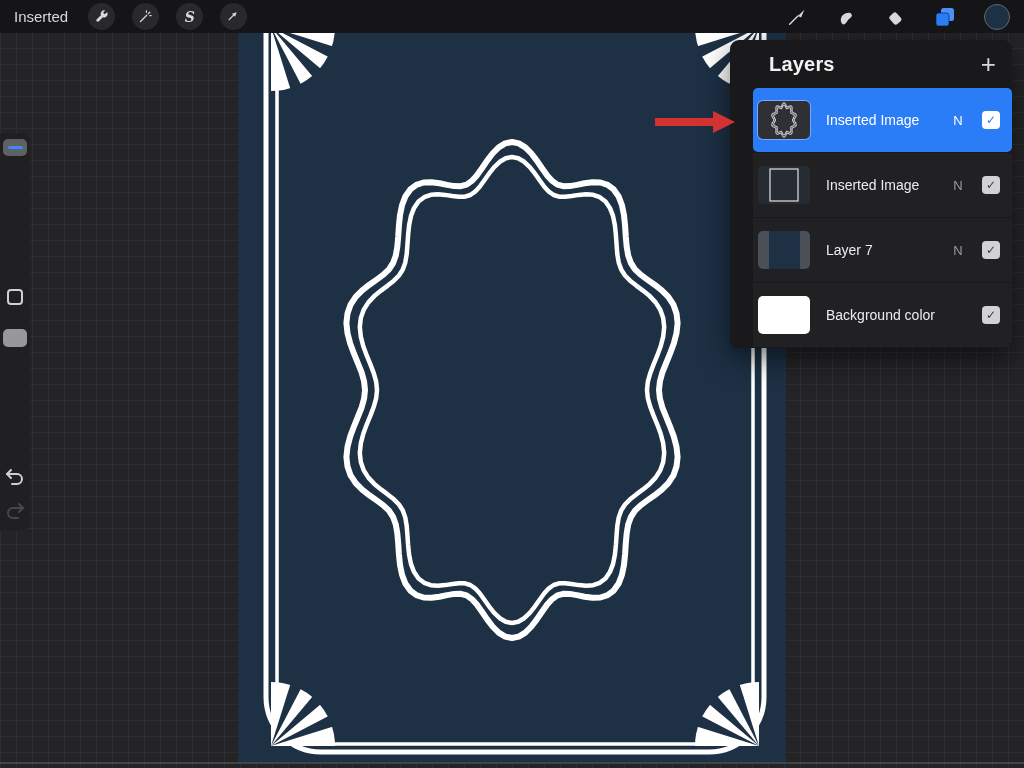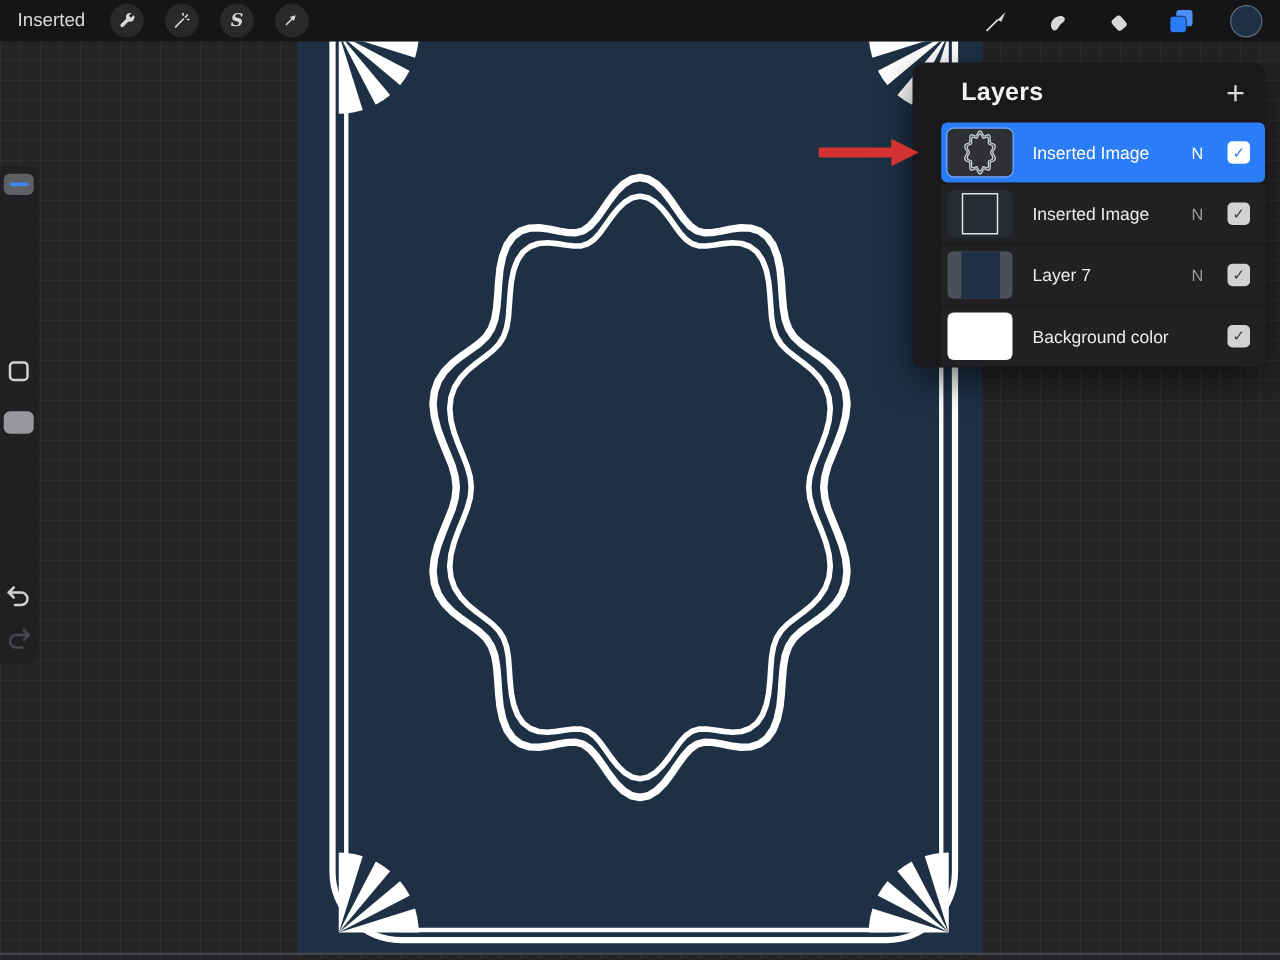--- a/index.html
+++ b/index.html
@@ -62,35 +62,35 @@
   }
   .opacity-handle{
     position:absolute; left:3px; top:196px; width:24px; height:18px;
     background:#97989b; border-radius:5px;
   }
   .undo-btn{ position:absolute; left:3px; top:333px; }
   .redo-btn{ position:absolute; left:3px; top:367px; }
 
   
   .layers-panel{
-    position:absolute; left:730px; top:50px; width:282px;
+    position:absolute; left:730px; top:40px; width:282px;
     background:#19191b; border-radius:9px 9px 7px 7px; z-index:10;
     box-shadow:0 10px 28px rgba(0,0,0,.55);
     overflow:hidden;
     padding-left:23px;
   }
   .panel-header{
     height:48px; display:flex; align-items:center; padding:0 16px;
   }
   .panel-title{ color:#f2f2f2; font-size:20px; font-weight:700; letter-spacing:.2px; }
   .panel-header .spacer{ flex:1; }
   .add-layer{ color:#d8d8d8; font-size:26px; font-weight:300; line-height:1; }
 
   .layer-row{
-    height:48px; background:#212124; margin-bottom:1px;
+    height:64px; background:#212124; margin-bottom:1px;
     display:flex; align-items:center; padding:0 12px 0 5px;
   }
   .layer-row.selected{ background:#2b7cf7; border-radius:5px; }
   .thumb{
     width:52px; height:38px; border-radius:5px; margin-right:16px;
     position:relative; overflow:hidden; flex:0 0 auto;
   }
   .layer-row.selected .thumb{ box-shadow:0 0 0 1px rgba(255,255,255,.35); }
   .thumb-cartouche-outline{ background:#2e3036; }
   .thumb-rectangle-outline{ background:#272c33; }

